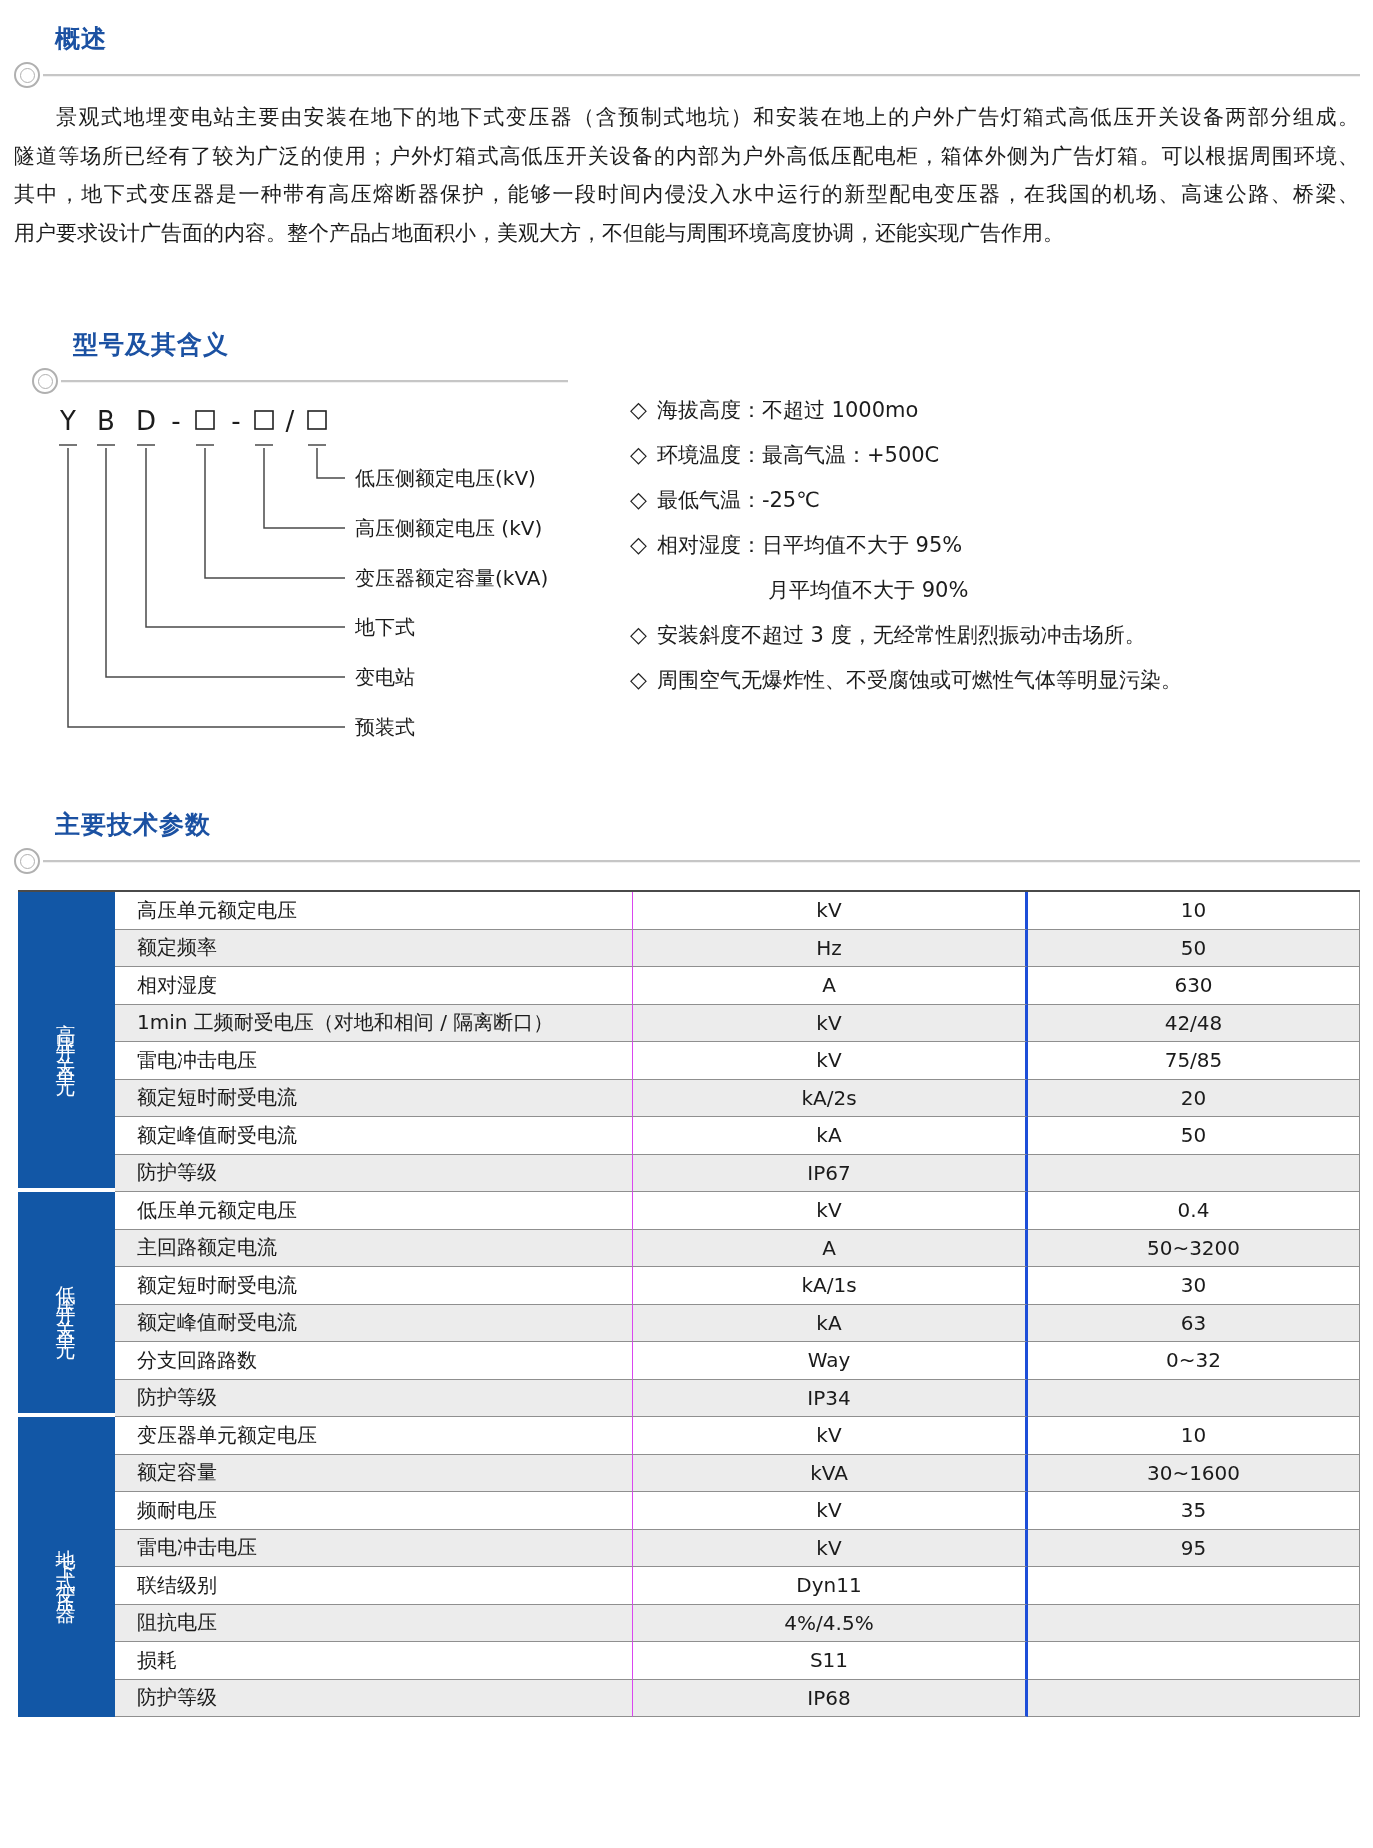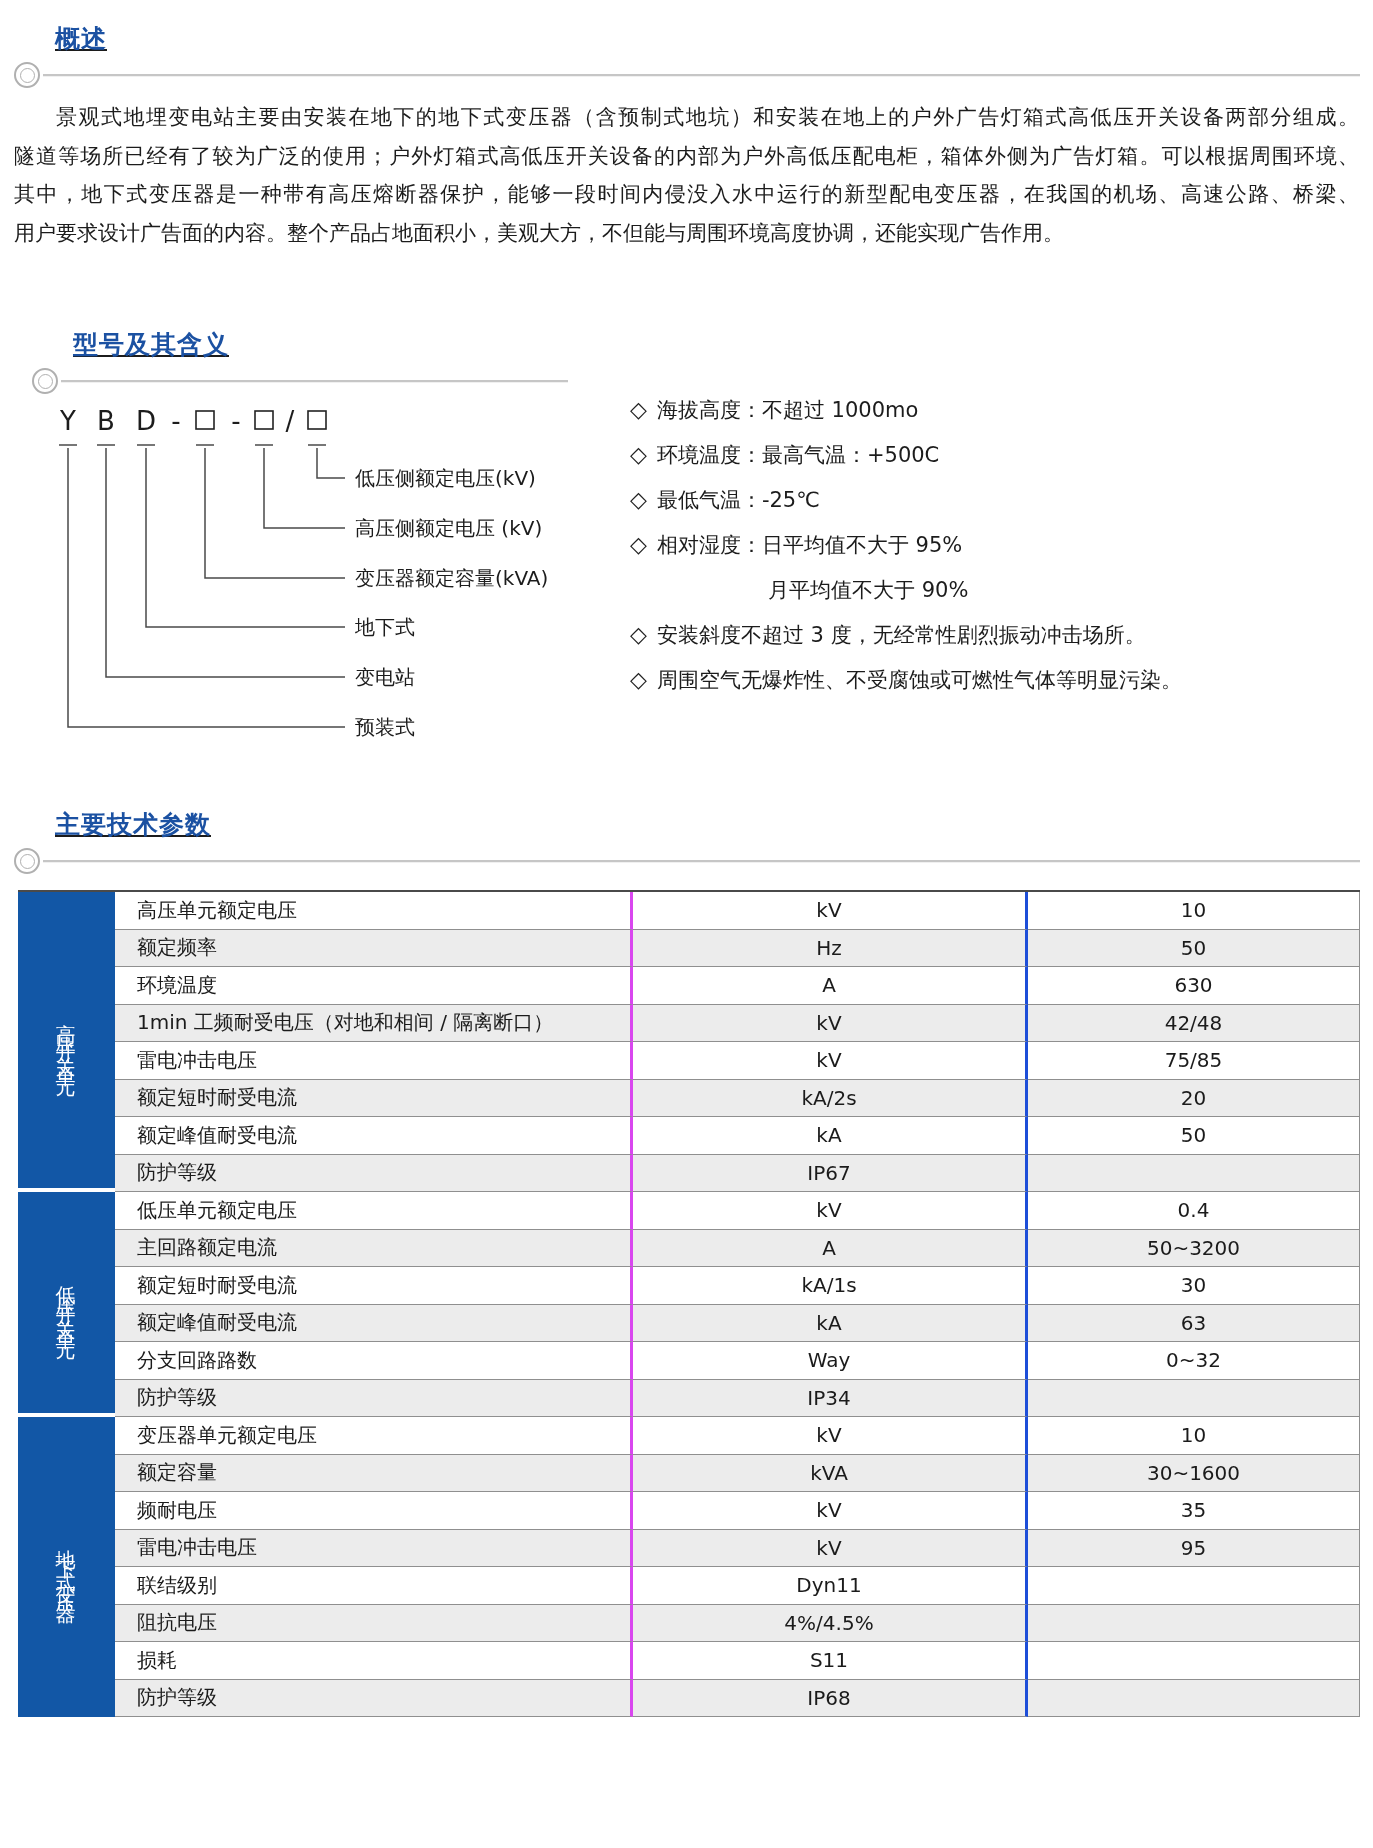--- a/index.html
+++ b/index.html
@@ -1,21 +1,21 @@
 <!DOCTYPE html>
 <html><head>
 <meta charset="utf-8">
 <style>
   html,body{margin:0;padding:0;background:#fff;}
   .page{
     position:relative; width:1373px; height:1848px; background:#ffffff;
     font-family:"DejaVu Sans","Liberation Sans",sans-serif; color:#1c1c1c; overflow:hidden;
   }
   
-  .sec-head{position:absolute;text-decoration:underline;}
+  .sec-head{position:absolute;}
   .sec-title{font-size:25px; font-weight:bold; color:#1b51a2; margin:0 0 6px 41px; letter-spacing:1px;}
   .rule-row{display:flex; align-items:center; height:28px;}
   .ring{width:22px;height:22px;border:2px solid #b0b0b0;border-radius:50%;
         display:flex;align-items:center;justify-content:center;flex:0 0 auto;background:#fff;}
   .ring::after{content:"";width:13px;height:13px;border:1px solid #b0b0b0;border-radius:50%;}
   .rule-line{flex:1;height:0;border-top:2px solid #c6c6c6;border-bottom:1px solid #f0f0f0;margin-left:3px;}
   
   .para{position:absolute;left:14px;top:98px;width:1345px;font-size:21px;line-height:38.5px;color:#1c1c1c;}
   .para .pline{text-align:justify;text-align-last:justify;}
   .para .pline.first{text-indent:2em;}
@@ -38,21 +38,21 @@
     grid-column:1;background:#1257a6;color:#fff;
     display:flex;align-items:center;justify-content:center;
     writing-mode:vertical-rl;letter-spacing:11px;font-size:20px;
     box-sizing:border-box;
   }
   .group-cell.gap{border-bottom:4px solid #ffffff;}
   .cell{
     display:flex;align-items:center;font-size:20px;color:#1b1b1b;
     box-sizing:border-box;border-bottom:1px solid #8f8f8f;background:#fff;white-space:nowrap;
   }
-  .cell.name{grid-column:2;padding-left:22px;border-right:3px solid #d946ef;}
+  .cell.name{grid-column:2;padding-left:22px;border-right:1px solid #d946ef;}
   .cell.unit{grid-column:3;justify-content:center;border-right:3px solid #1d4ed8;}
   .cell.value{grid-column:4;justify-content:center;border-right:1px solid #8f8f8f;}
   .cell.alt{background:#ececec;}
 </style>
 </head>
 <body>
 
 <div class="page">
 
   <div class="sec-head" style="left:14px;top:22px;width:1346px;">
@@ -148,21 +148,21 @@
   </div>
 
   <div class="param-table">
       <div class="group-cell gap" style="grid-row: 1 / span 8;">高压开关单元</div>
       <div class="cell name" style="grid-row: 1;">高压单元额定电压</div>
       <div class="cell unit" style="grid-row: 1;">kV</div>
       <div class="cell value" style="grid-row: 1;">10</div>
       <div class="cell name alt" style="grid-row: 2;">额定频率</div>
       <div class="cell unit alt" style="grid-row: 2;">Hz</div>
       <div class="cell value alt" style="grid-row: 2;">50</div>
-      <div class="cell name" style="grid-row: 3;">环境温度</div>
+      <div class="cell name" style="grid-row: 3;">相对湿度</div>
       <div class="cell unit" style="grid-row: 3;">A</div>
       <div class="cell value" style="grid-row: 3;">630</div>
       <div class="cell name alt" style="grid-row: 4;">1min 工频耐受电压（对地和相间 / 隔离断口）</div>
       <div class="cell unit alt" style="grid-row: 4;">kV</div>
       <div class="cell value alt" style="grid-row: 4;">42/48</div>
       <div class="cell name" style="grid-row: 5;">雷电冲击电压</div>
       <div class="cell unit" style="grid-row: 5;">kV</div>
       <div class="cell value" style="grid-row: 5;">75/85</div>
       <div class="cell name alt" style="grid-row: 6;">额定短时耐受电流</div>
       <div class="cell unit alt" style="grid-row: 6;">kA/2s</div>

